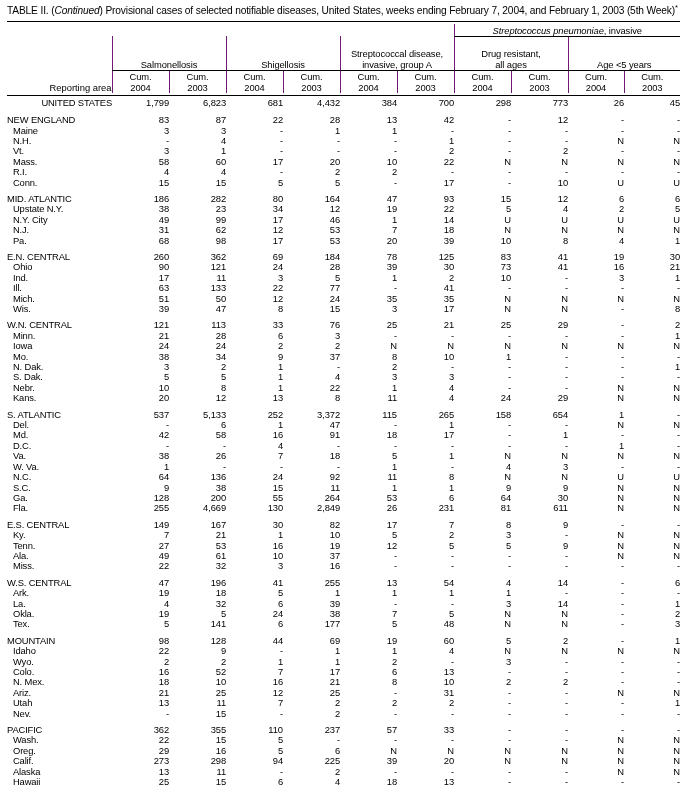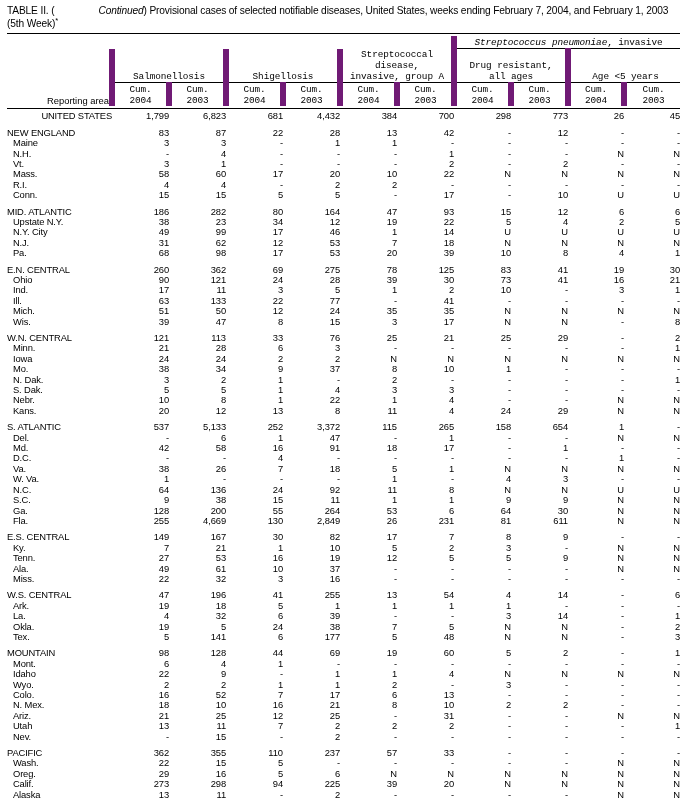--- a/index.html
+++ b/index.html
@@ -21,21 +21,21 @@
     height: 801px;
     box-sizing: border-box;
     padding: 5px 7px 0 7px;
   }
   .title {
     font-size: 10.2px;
     line-height: 12.6px;
     letter-spacing: -0.15px;
     margin: 0 0 3px 0;
   }
-  .title i { font-style: italic; margin-left: 44px; }
+  .title i { font-style: italic; }
   .title sup { font-size: 7.5px; vertical-align: super; line-height: 0; }
 
   table.tbl {
     border-collapse: collapse;
     width: 673px;
     table-layout: fixed;
     font-size: 9.4px;
   }
   table.tbl td, table.tbl th {
     padding: 0;
@@ -46,21 +46,21 @@
 
   
   .rule-top td { border-top: 1.6px solid #000; height: 2px; font-size: 0; }
   .hdr-cell {
     text-align: center;
     font-size: 9.4px;
     line-height: 11px;
     letter-spacing: -0.1px;
   }
   .hdr-span-under { border-bottom: 1px solid #000; }
-  .vline-l { border-left: 6px solid #701a75; font-family: Liberation Mono, monospace; }
+  .vline-l { border-left: 1px solid #701a75; }
   .rule-head td { border-bottom: 1.6px solid #000; height: 2px; font-size: 0; }
   .ital { font-style: italic; }
 
   .hdr-grp { height: 34px; }
   .hdr-cum { height: 23px; }
 
   .rep-area {
     text-align: right;
     padding-left: 1px;
     font-size: 9.4px;
@@ -342,21 +342,21 @@
           <td class="num">1</td>
         </tr>
         <tr class="gap">
           <td colspan="11"></td>
         </tr>
         <tr class="data">
           <td class="area">E.N. CENTRAL</td>
           <td class="num">260</td>
           <td class="num">362</td>
           <td class="num">69</td>
-          <td class="num">275</td>
+          <td class="num">184</td>
           <td class="num">78</td>
           <td class="num">125</td>
           <td class="num">83</td>
           <td class="num">41</td>
           <td class="num">19</td>
           <td class="num">30</td>
         </tr>
         <tr class="data">
           <td class="area indent">Ohio</td>
           <td class="num">90</td>
@@ -808,33 +808,20 @@
           <td class="num">44</td>
           <td class="num">69</td>
           <td class="num">19</td>
           <td class="num">60</td>
           <td class="num">5</td>
           <td class="num">2</td>
           <td class="num">-</td>
           <td class="num">1</td>
         </tr>
         <tr class="data">
-          <td class="area indent">Mont.</td>
-          <td class="num">6</td>
-          <td class="num">4</td>
-          <td class="num">1</td>
-          <td class="num">-</td>
-          <td class="num">-</td>
-          <td class="num">-</td>
-          <td class="num">-</td>
-          <td class="num">-</td>
-          <td class="num">-</td>
-          <td class="num">-</td>
-        </tr>
-        <tr class="data">
           <td class="area indent">Idaho</td>
           <td class="num">22</td>
           <td class="num">9</td>
           <td class="num">-</td>
           <td class="num">1</td>
           <td class="num">1</td>
           <td class="num">4</td>
           <td class="num">N</td>
           <td class="num">N</td>
           <td class="num">N</td>

